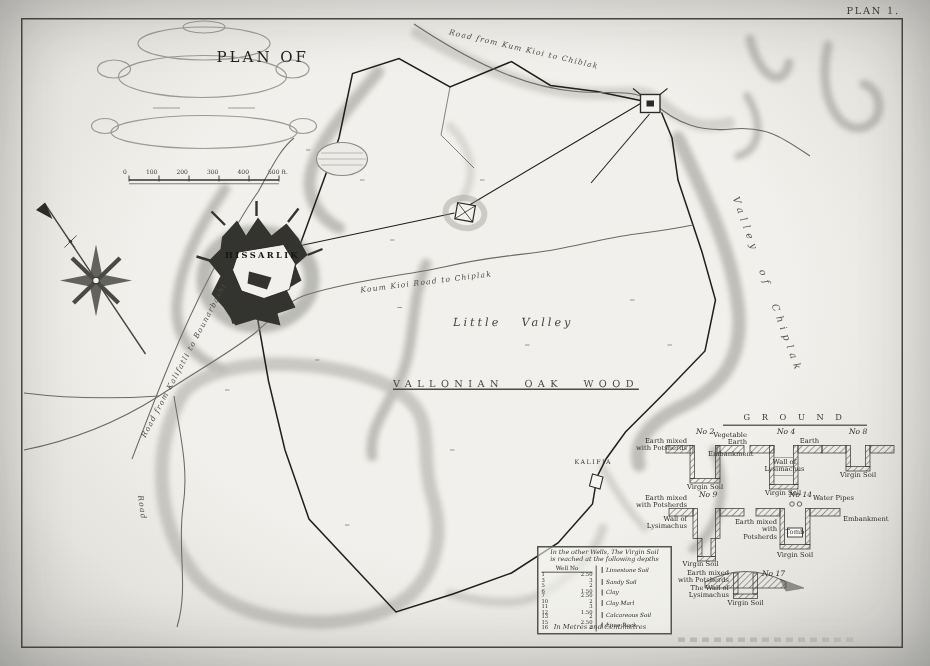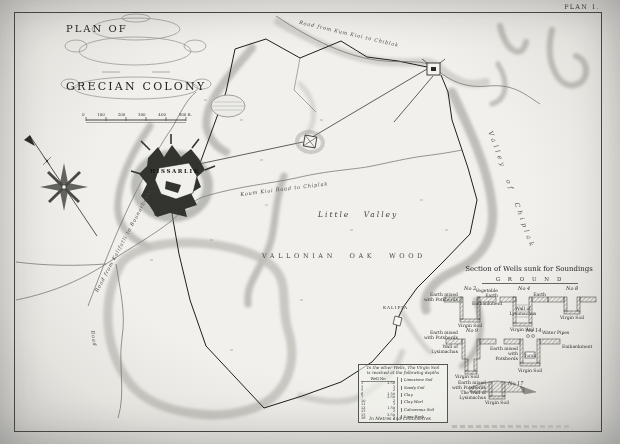--- a/index.html
+++ b/index.html
@@ -2,30 +2,30 @@
 <html><head>
 <meta charset="utf-8">
 <style>
   html,body{margin:0;padding:0;background:#c2c2bf;}
   .stage{position:relative;width:620px;height:444px;overflow:hidden;
     background:radial-gradient(ellipse at 50% 45%, #f1f0ec 50%, #e4e3de 75%, #cfceca 92%, #c2c2bf 100%);
     font-family:"DejaVu Serif","Liberation Serif",serif;color:#1f1f1d;}
   .vignette{position:absolute;inset:0;box-shadow:inset 0 0 46px rgba(40,40,38,.28);pointer-events:none;}
   .frame{position:absolute;left:14px;top:12px;width:586px;height:418px;border:1px solid #45443f;}
   .plate-label{position:absolute;right:20px;top:3px;font-size:6.5px;letter-spacing:1.2px;color:#3a3a36;}
-  .cart{position:absolute;left:66px;width:140px;text-align:left;white-space:nowrap;}
+  .cart{position:absolute;left:66px;width:140px;text-align:right;white-space:nowrap;margin-top:10px;}
   .t1{top:23px;font-size:10px;letter-spacing:2px;}
   .t2{top:40px;font-size:20px;font-weight:bold;letter-spacing:6px;color:#2c2c28;text-shadow:1.3px 1.3px 0 rgba(70,70,64,.45);}
   .t3{top:67px;font-size:7px;letter-spacing:2px;}
   .t4{top:80px;font-size:11px;letter-spacing:2.2px;}
   .scale-labels{position:absolute;left:82px;top:112px;width:110px;display:flex;justify-content:space-between;font-size:4px;color:#3a3a36;}
   .maplab{position:absolute;white-space:nowrap;color:#2a2a28;}
   .hiss{left:150px;top:168px;font-size:5.5px;letter-spacing:1.6px;font-weight:bold;color:#141412;}
-  .lval{left:318px;top:210px;font-size:7.5px;font-style:italic;letter-spacing:2px;word-spacing:9px;color:#44443f;}
-  .wood{left:262px;top:252px;font-size:6.5px;letter-spacing:3.6px;word-spacing:8px;color:#4a4a45;}
+  .lval{left:302px;top:210px;font-size:7.5px;font-style:italic;letter-spacing:2px;word-spacing:9px;color:#44443f;}
+  .wood{left:262px;top:252px;font-size:6.5px;letter-spacing:3.6px;word-spacing:8px;color:#4a4a45;text-decoration:underline;}
   .vchip{left:494px;top:130px;width:130px;font-size:6.5px;font-style:italic;letter-spacing:3.4px;word-spacing:6px;color:#55554f;transform:rotate(70deg);transform-origin:left top;}
   .kalif{left:383px;top:305px;font-size:4.2px;letter-spacing:1px;color:#33332f;}
   .road{font-size:5px;font-style:italic;letter-spacing:.8px;color:#4c4c47;}
   .rtop{left:300px;top:19px;width:150px;transform:rotate(13deg);transform-origin:left top;}
   .rmid{left:240px;top:191px;width:140px;transform:rotate(-7deg);transform-origin:left top;}
   .rleft{left:62px;top:232px;width:128px;transform:rotate(-62deg);transform-origin:center;}
   .rbot{left:96px;top:330px;width:60px;transform:rotate(82deg);transform-origin:left top;}
   .wells-head{position:absolute;left:450px;top:265px;width:158px;text-align:center;font-size:7px;color:#26262a;}
   .ground{position:absolute;left:482px;top:276px;width:96px;text-align:center;font-size:5.5px;letter-spacing:3px;color:#3a3a36;border-bottom:.5px solid #66665f;padding-bottom:1px;}
   .wno{position:absolute;font-size:5px;font-style:italic;color:#2c2c28;}
@@ -199,42 +199,40 @@
       <path d="M520,386 L536,392 L524,394 Z" fill="#55554f" opacity=".6"></path>
     </g>
   </svg>
 
   <div class="vignette"></div>
   <div class="frame"></div>
 
   <div class="plate-label">PLAN 1.</div>
 
   <div class="cart t1">PLAN OF</div>
-  <div class="cart t4">GRECIAN COLONY</div>
 
   <div class="scale-labels">
     <span>0</span>
     <span>100</span>
     <span>200</span>
     <span>300</span>
     <span>400</span>
     <span>500 ft.</span>
   </div>
 
   <div class="maplab hiss">HISSARLIK</div>
   <div class="maplab lval">Little Valley</div>
   <div class="maplab wood">VALLONIAN OAK WOOD</div>
   <div class="maplab vchip">Valley of Chiplak</div>
   <div class="maplab kalif">KALIFIA</div>
   <div class="maplab road rtop">Road from Kum Kioi to Chiblak</div>
   <div class="maplab road rmid">Koum Kioi Road to Chiplak</div>
   <div class="maplab road rleft">Road from Kalifatli to Bounarbashi</div>
   <div class="maplab road rbot">Road</div>
 
-  <div class="wells-head">Section of Wells sunk for Soundings</div>
   <div class="ground">G R O U N D</div>
 
   <div class="wno" style="left:464px;top:285px;">No 2</div>
   <div class="wno" style="left:518px;top:285px;">No 4</div>
   <div class="wno" style="left:566px;top:285px;">No 8</div>
   <div class="wno" style="left:466px;top:327px;">No 9</div>
   <div class="wno" style="left:526px;top:327px;">No 14</div>
   <div class="wno" style="left:508px;top:380px;">No 17</div>
 
   <div class="wlab ra" style="left:420px;top:292px;width:38px;">Earth mixed with Potsherds</div>

